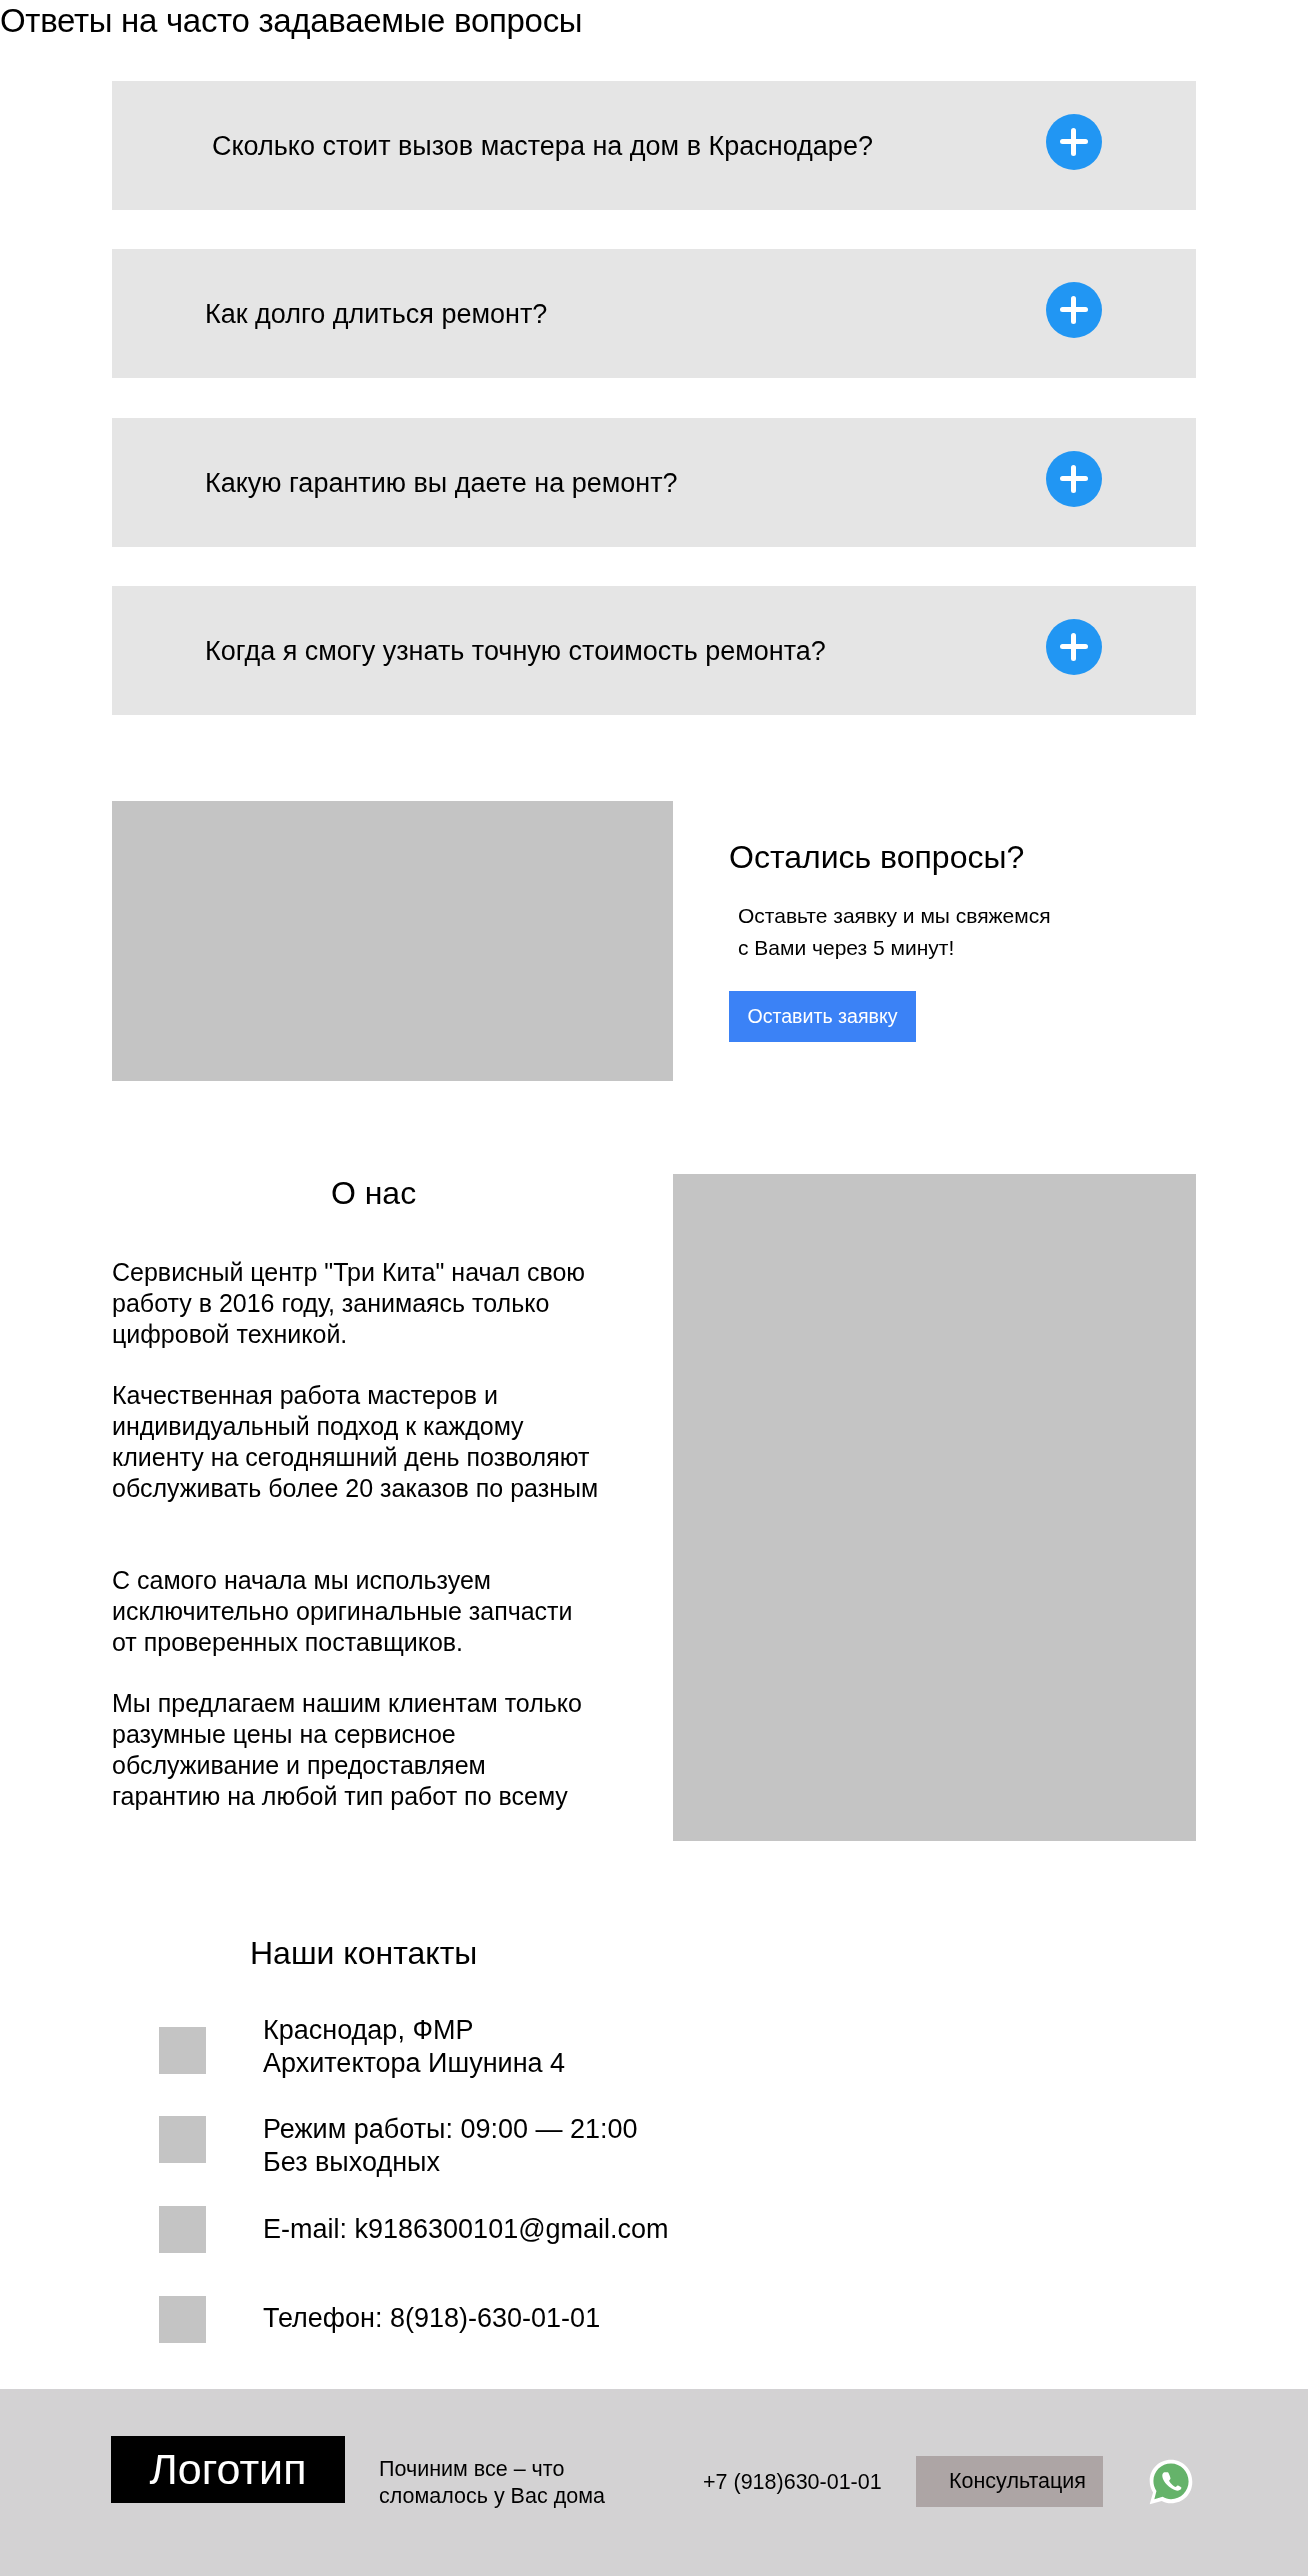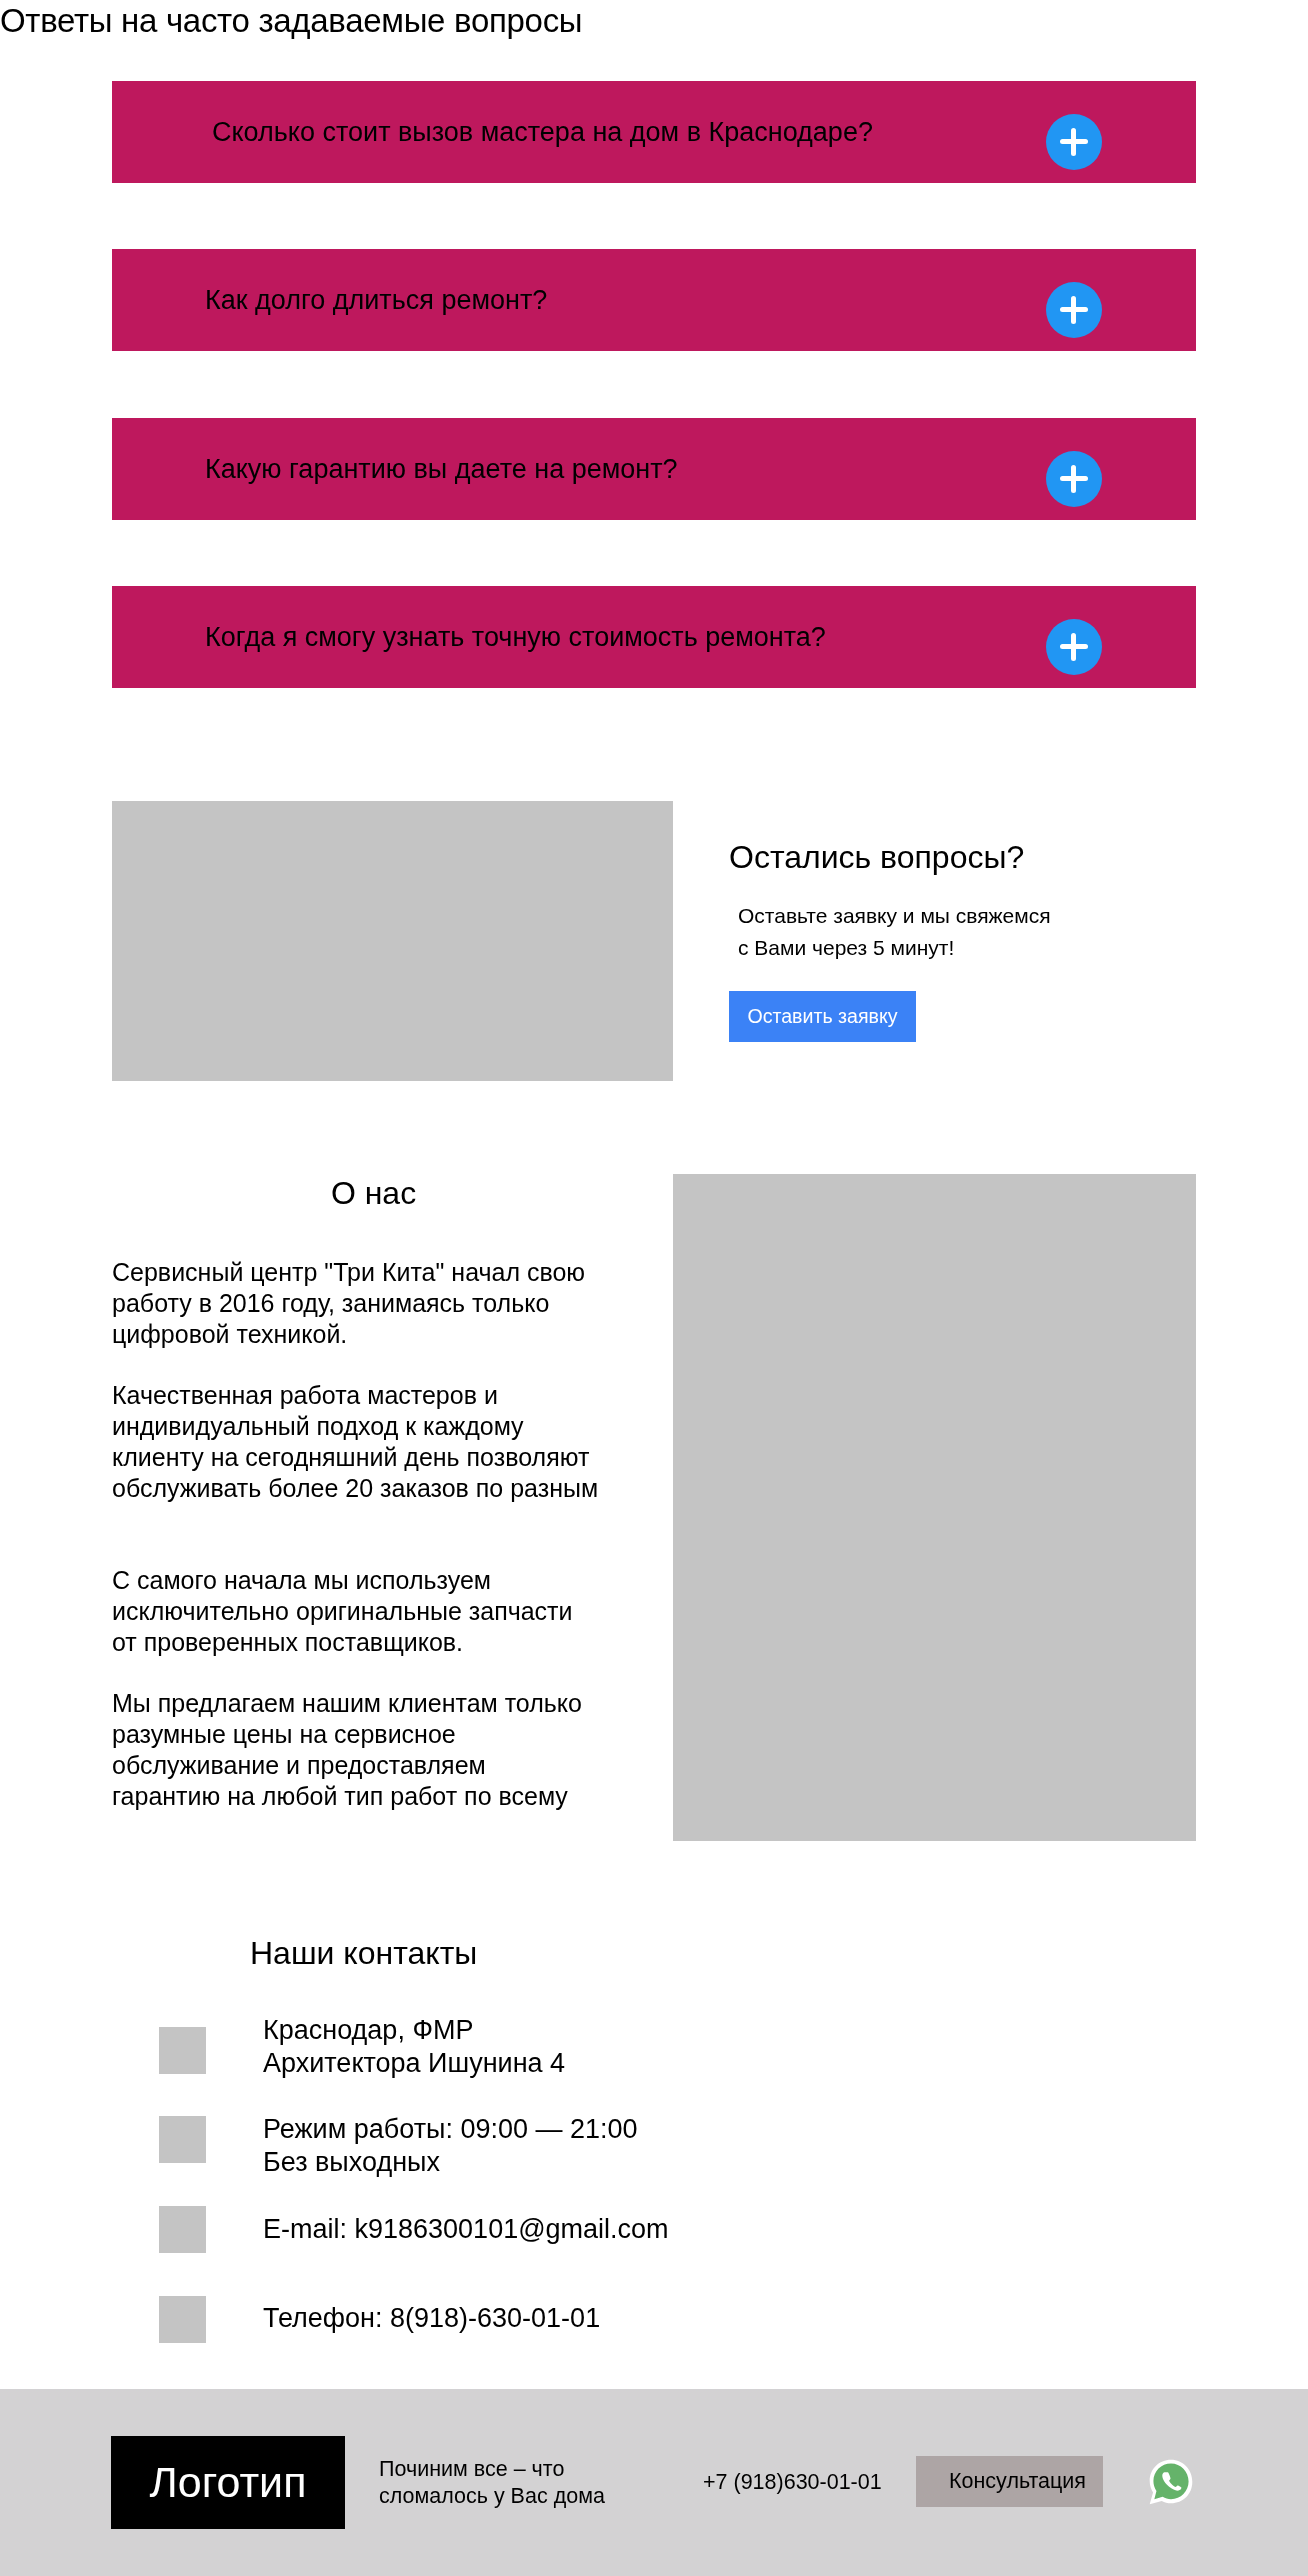--- a/index.html
+++ b/index.html
@@ -13,22 +13,22 @@
     }
     .abs { position: absolute; }
 
     
     .faq-title {
       position: absolute; left: 0; top: 0; width: 1308px;
       text-align: left; font-size: 33px; line-height: 41px;
       font-weight: 400; letter-spacing: -0.3px;
     }
     .faq-item {
-      position: absolute; left: 112px; width: 1084px; height: 102px;
-      background: #be185d; cursor: pointer;
+      position: absolute; left: 112px; width: 1084px; height: 129px;
+      background: #e5e5e5; cursor: pointer;
     }
     .faq-q {
       position: absolute; top: 50%; transform: translateY(-50%);
       font-size: 27px; line-height: 32px; white-space: nowrap;
     }
     .faq-plus {
       position: absolute; left: 934px; top: 33px; width: 56px; height: 56px;
       border-radius: 50%; background: #2196f3;
     }
     .faq-plus::before, .faq-plus::after {
@@ -51,21 +51,21 @@
     .about-p { font-size: 25px; line-height: 31px; }
 
     
     .contacts-title { font-size: 32px; line-height: 37px; }
     .c-icon { width: 47px; height: 47px; background: #c4c4c4; }
     .c-text { font-size: 27px; line-height: 33px; }
 
     
     .footer { left: 0; top: 2389px; width: 1308px; height: 187px; background: #d3d2d3; }
     .logo {
-      left: 111px; top: 47px; width: 234px; height: 93px; background: #000;
+      left: 111px; top: 47px; width: 234px; height: 67px; background: #000;
       color: #fff; font-size: 43px; display: flex; align-items: center; justify-content: center;
     }
     .tagline { left: 379px; top: 67px; font-size: 21.5px; line-height: 27px; }
     .f-phone { left: 703px; top: 80px; font-size: 21.5px; line-height: 26px; }
     .consult-btn {
       left: 916px; top: 67px; width: 187px; height: 51px; background: #ada5a5;
       font-size: 21.5px; display: flex; align-items: center; justify-content: center; cursor: pointer; padding-left: 16px;
     }
     .wa {
       left: 1146px; top: 67px; width: 50px; height: 52px; cursor: pointer;

